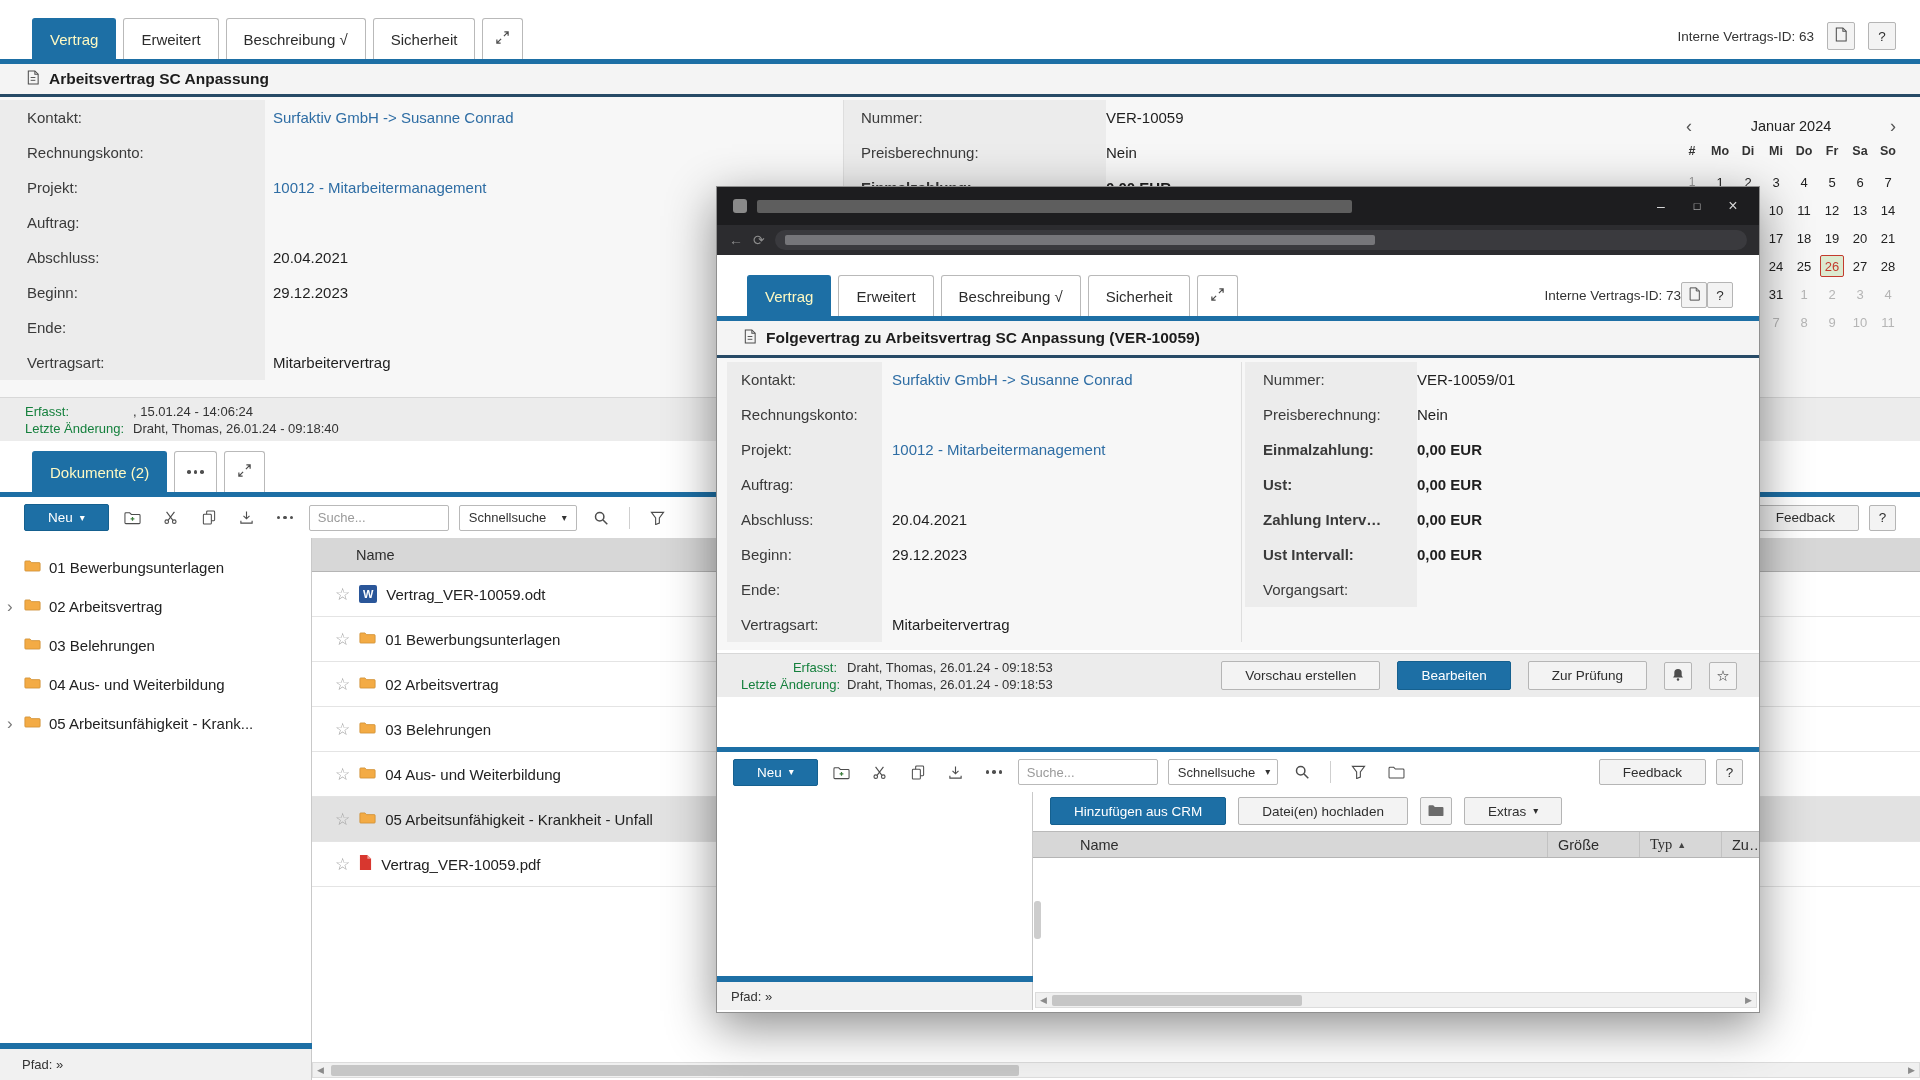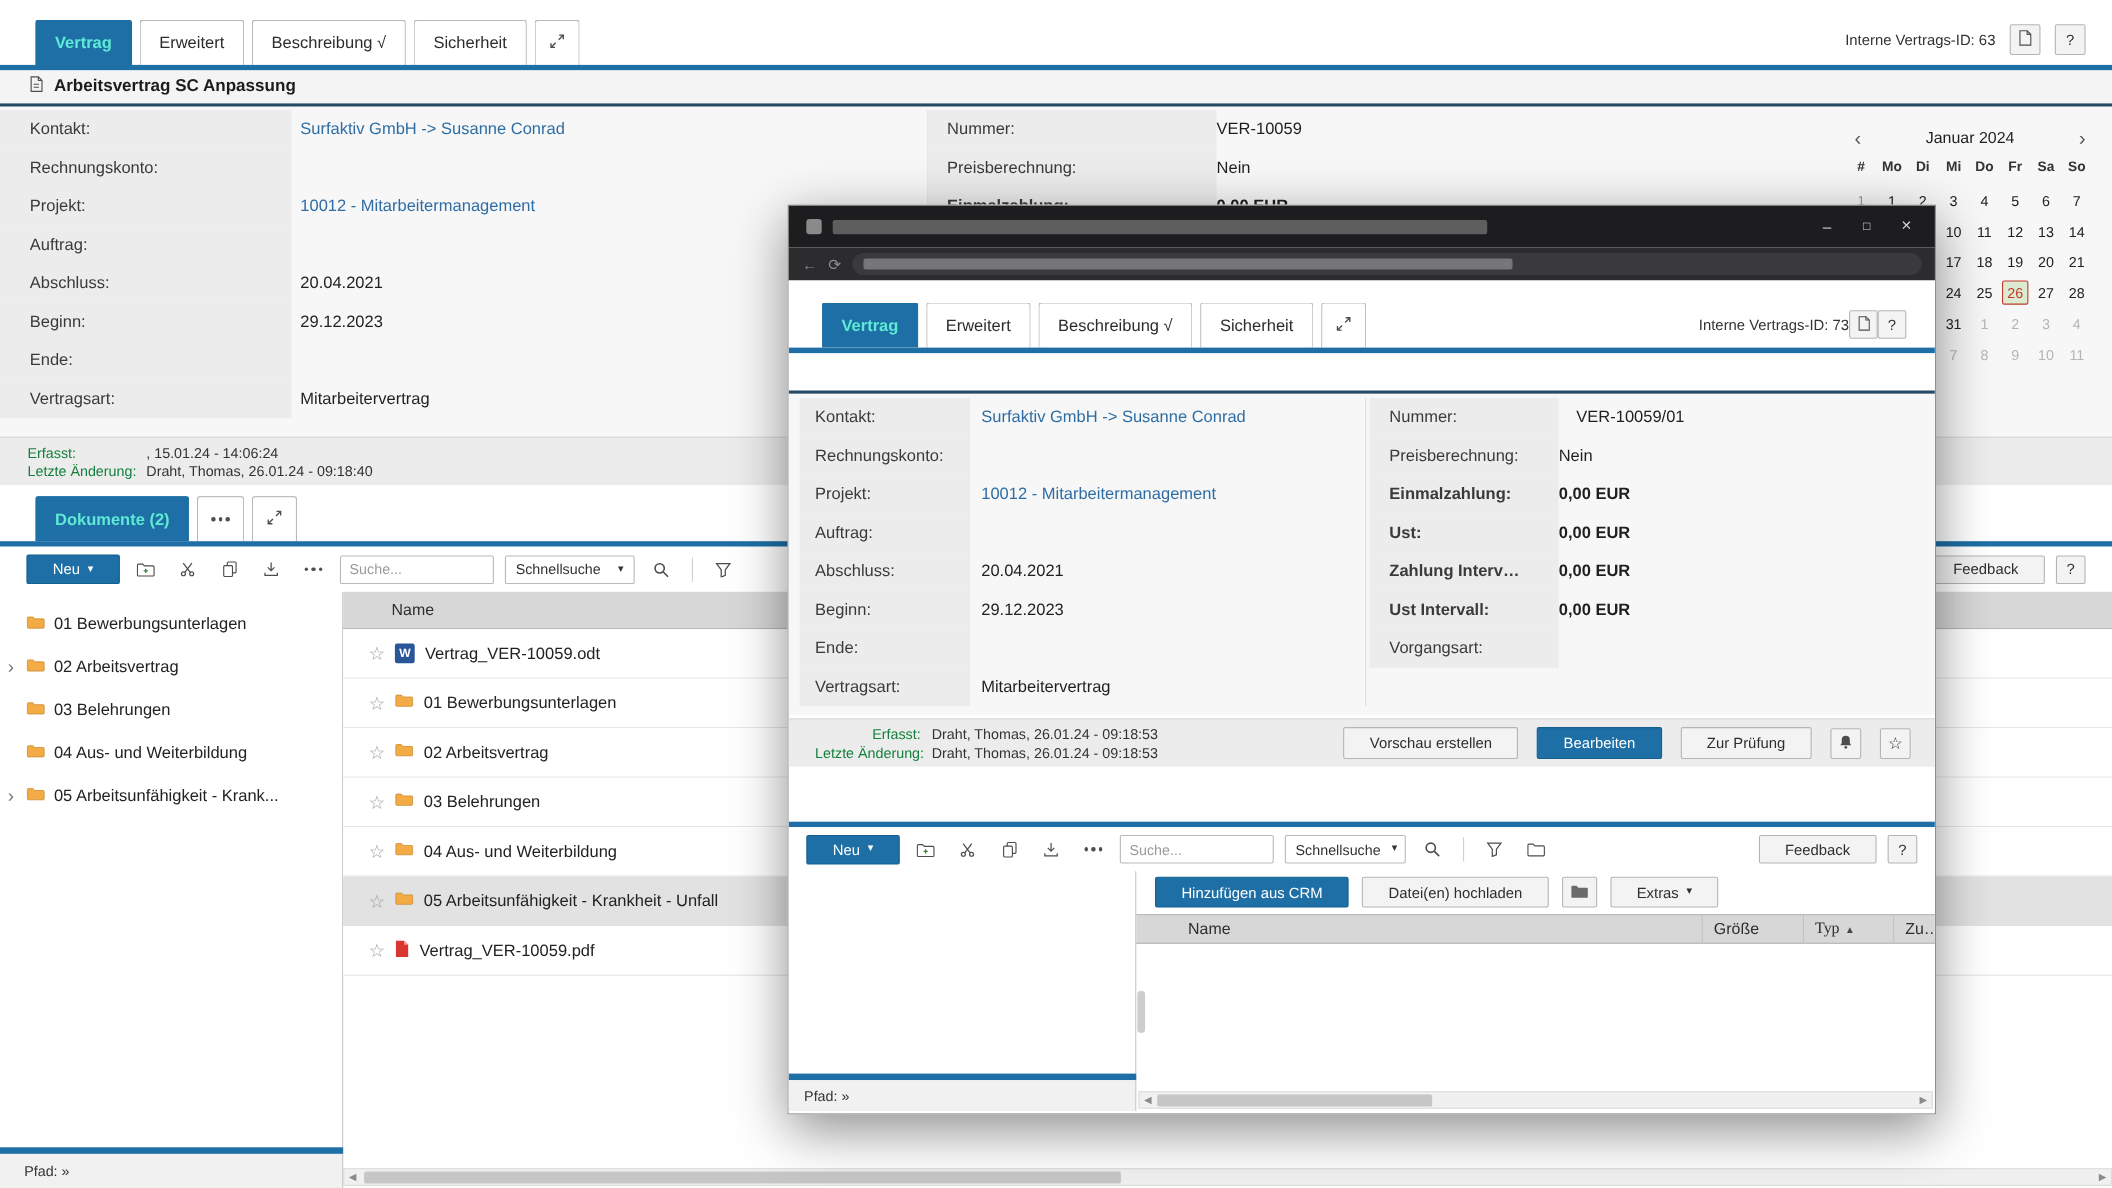--- a/index.html
+++ b/index.html
@@ -4,21 +4,21 @@
 <style>
 :root{--accent:#1d6fa5;--navy:#274a66;--link:#2e6da4;}
 *{margin:0;padding:0;box-sizing:border-box;}
 html,body{width:1920px;height:1080px;}
 body{font-family:"Liberation Sans",sans-serif;background:#fff;color:#222;overflow:hidden;font-size:15px;}
 #stage{position:relative;width:1920px;height:1080px;overflow:hidden;background:#fff;}
 .abs{position:absolute;}
 
 .tabs-row{display:flex;align-items:flex-end;gap:7px;}
 .tab{height:41px;display:flex;align-items:center;gap:6px;padding:0 17px;background:#fff;border:1px solid #b9b9b9;border-bottom:none;border-radius:3px 3px 0 0;font-size:15px;color:#2c2c2c;cursor:pointer;white-space:nowrap;}
-.tab.active{background:var(--accent);border-color:var(--accent);color:#5eead4;font-weight:bold;}
+.tab.active{background:var(--accent);border-color:var(--accent);color:#fef9c3;}
 .tab.icon-only{padding:0 12px;}
 .underline{position:absolute;left:0;right:0;height:5px;background:var(--accent);}
 
 .title-row{position:absolute;left:0;right:0;background:#f4f4f4;display:flex;align-items:center;gap:9px;padding-left:26px;font-weight:bold;font-size:15.5px;color:#1c1c1c;}
 .navy-line{position:absolute;left:0;right:0;height:3px;background:var(--navy);}
 
 .form-band{position:absolute;left:0;right:0;background:#f7f7f7;}
 .fieldset{position:absolute;}
 .frow{display:flex;height:35px;align-items:stretch;}
 .flabel{display:flex;align-items:center;background:#ececec;color:#3a3a3a;flex:none;}
@@ -473,20 +473,28 @@
         <button class="btn square" style="height:26px;width:26px;">
             <span><svg width="13" height="14" viewBox="0 0 14 16" fill="none" stroke="#4d4d4d" stroke-width="1.1">
                 <path d="M2 1h7l3.5 3.5V15H2z"></path>
                 <path d="M9 1v3.5h3.5"></path>
               </svg></span>
           </button>
         <button class="btn square" style="height:26px;width:26px;">?</button>
       </div>
       <div class="underline" style="top:61px;"></div>
 
+      <div class="title-row" style="top:66px;height:34px;">
+        <span><svg width="14" height="15" viewBox="0 0 14 16" fill="none" stroke="#4d4d4d" stroke-width="1.1">
+              <path d="M2 1h7l3.5 3.5V15H2z"></path>
+              <path d="M9 1v3.5h3.5"></path>
+              <path d="M4.5 8h5M4.5 11h5" stroke-width="1"></path>
+            </svg></span>
+        <span>Folgevertrag zu Arbeitsvertrag SC Anpassung (VER-10059)</span>
+      </div>
       <div class="navy-line" style="top:100px;"></div>
 
       <div class="form-band" style="top:103px;height:292px;">
         <div id="popup-fields-left" class="fieldset" style="left:10px;top:4px;width:505px;">
             <div class="frow">
               <div class="flabel" style="width: 155px; padding-left: 14px;">Kontakt:</div>
               <div class="fvalue link" style="padding-left: 10px;">Surfaktiv GmbH -&gt; Susanne Conrad</div>
             </div>
             <div class="frow">
               <div class="flabel" style="width: 155px; padding-left: 14px;">Rechnungskonto:</div>
@@ -514,21 +522,21 @@
             </div>
             <div class="frow">
               <div class="flabel" style="width: 155px; padding-left: 14px;">Vertragsart:</div>
               <div class="fvalue" style="padding-left: 10px;">Mitarbeitervertrag</div>
             </div>
           </div>
         <div class="abs" style="left:524px;top:4px;width:1px;height:280px;background:#dedede;"></div>
         <div id="popup-fields-right" class="fieldset" style="left:528px;top:4px;width:505px;">
             <div class="frow">
               <div class="flabel" style="width: 172px; padding-left: 18px;">Nummer:</div>
-              <div class="fvalue" style="padding-left: 0px; margin-left: 16px;">VER-10059/01</div>
+              <div class="fvalue" style="padding-left: 0px;">VER-10059/01</div>
             </div>
             <div class="frow">
               <div class="flabel" style="width: 172px; padding-left: 18px;">Preisberechnung:</div>
               <div class="fvalue" style="padding-left: 0px;">Nein</div>
             </div>
             <div class="frow">
               <div class="flabel b" style="width: 172px; padding-left: 18px;">Einmalzahlung:</div>
               <div class="fvalue b" style="padding-left: 0px;">0,00 EUR</div>
             </div>
             <div class="frow">

